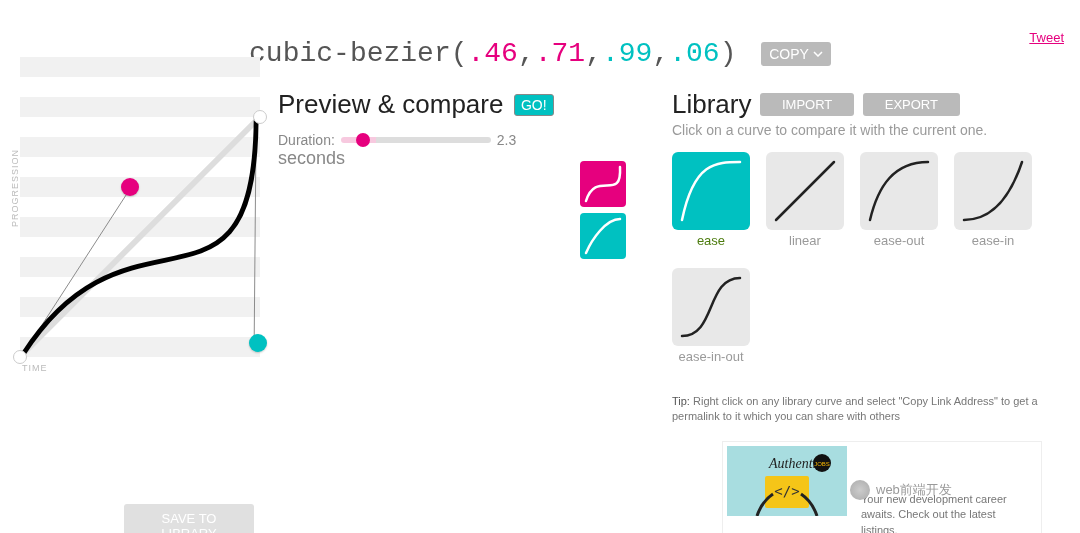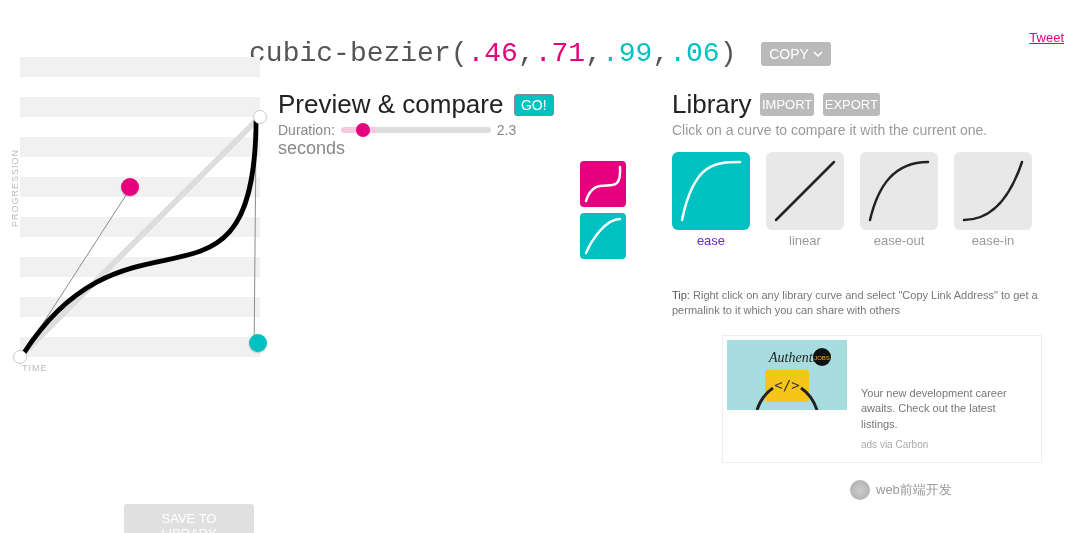--- a/index.html
+++ b/index.html
@@ -43,21 +43,21 @@
   .col-library { flex: 1; padding-left: 22px; }
 
   h2 { font-size: 26px; font-weight: 300; color: #222; display: inline-block; }
 
   .go-btn {
     background: #00c1c1; color: #fff; border: 1px solid #888;
     font-size: 14px; font-weight: 400; padding: 2px 6px;
     border-radius: 3px; margin-left: 6px; cursor: pointer;
     vertical-align: 3px;
   }
-  .duration-row { color: #888; font-size: 14px; display: flex; align-items: center; gap: 6px; margin-top: 2px;}
+  .duration-row { color: #888; font-size: 14px; display: flex; align-items: center; gap: 6px; margin-top: 12px;}
   .slider {
     -webkit-appearance: none; appearance: none;
     width: 150px; height: 6px;
     background: linear-gradient(to right, #f7c9df 0%, #f7c9df 23%, #ddd 23%, #ddd 100%);
     border-radius: 3px; outline: none;
   }
   .slider::-webkit-slider-thumb {
     -webkit-appearance: none; appearance: none;
     width: 14px; height: 14px; border-radius: 50%;
     background: #e6007e; cursor: pointer; border: none;
@@ -104,33 +104,33 @@
   
   .swatch {
     width: 46px; height: 46px; border-radius: 4px; margin-bottom: 6px; cursor: pointer;
     background: #e6007e; display:flex; align-items:center; justify-content:center;
   }
   .swatch.cyan { background: #00c1c1; }
 
   
   .lib-btn {
     background: #bababa; color: #fff; border: none;
-    font-size: 13px; padding: 4px 2px; border-radius: 3px;
+    font-size: 13px; padding: 4px 22px; border-radius: 3px;
     margin-left: 4px; cursor: pointer; vertical-align: 4px;
   }
   .lib-desc { color: #9a9a9a; font-size: 14px; margin-top: 2px; }
   .lib-grid { display: flex; flex-wrap: wrap; gap: 10px 16px; margin-top: 14px; }
   .lib-item { display: flex; flex-direction: column; align-items: center; cursor: pointer; }
   .lib-tile {
     width: 78px; height: 78px; border-radius: 6px;
     background: #e8e8e8; display: flex; align-items: center; justify-content: center;
   }
   .lib-tile.selected { background: #00c1c1; }
   .lib-label { font-size: 13px; color: #9a9a9a; margin-top: 3px; }
-  .lib-item.selected .lib-label { color: #6d28d9; }
+  .lib-item.selected .lib-label { color: #4d7c0f; }
   .tip { font-size: 11px; color: #777; margin-top: 30px; max-width: 380px; line-height: 1.4;}
   .tip b { color: #555; }
 
   .ad {
     margin-top: 16px; margin-left: 50px; width: 320px;
     border: 1px solid #eee; display: flex; gap: 10px;
     font-size: 11px; color: #777; background: #fff; padding: 4px;
   }
   .ad-img { width: 120px; height: 70px; background: #bce3e6; display:flex; align-items:end; justify-content:center; position:relative; flex-shrink:0;}
   .ad-text { padding: 6px 4px; line-height: 1.4; margin-top: 40px; }
@@ -251,20 +251,28 @@
         </div>
         <div class="lib-item">
           <div class="lib-tile">
             <svg width="70" height="70" viewBox="0 0 70 70">
               <path d="M6 64 C40 64, 56 30, 64 6" stroke="#222" stroke-width="2.5" fill="none" stroke-linecap="round"></path>
             </svg>
           </div>
           <div class="lib-label">ease-in</div>
         </div>
         <div style="flex-basis: 100%; height: 0px;"></div>
+        <div class="lib-item">
+          <div class="lib-tile">
+            <svg width="70" height="70" viewBox="0 0 70 70">
+              <path d="M6 64 C40 64, 30 6, 64 6" stroke="#222" stroke-width="2.5" fill="none" stroke-linecap="round"></path>
+            </svg>
+          </div>
+          <div class="lib-label">ease-in-out</div>
+        </div>
       </div>
 
     <div class="tip">
       <b>Tip:</b> <span>Right click on any library curve and select "Copy Link Address" to get a permalink to it which you can share with others</span>
     </div>
 
     <div class="ad">
       <div class="ad-img">
         <svg width="120" height="70" viewBox="0 0 120 70">
           <rect width="120" height="70" fill="#a8dde0"></rect>

